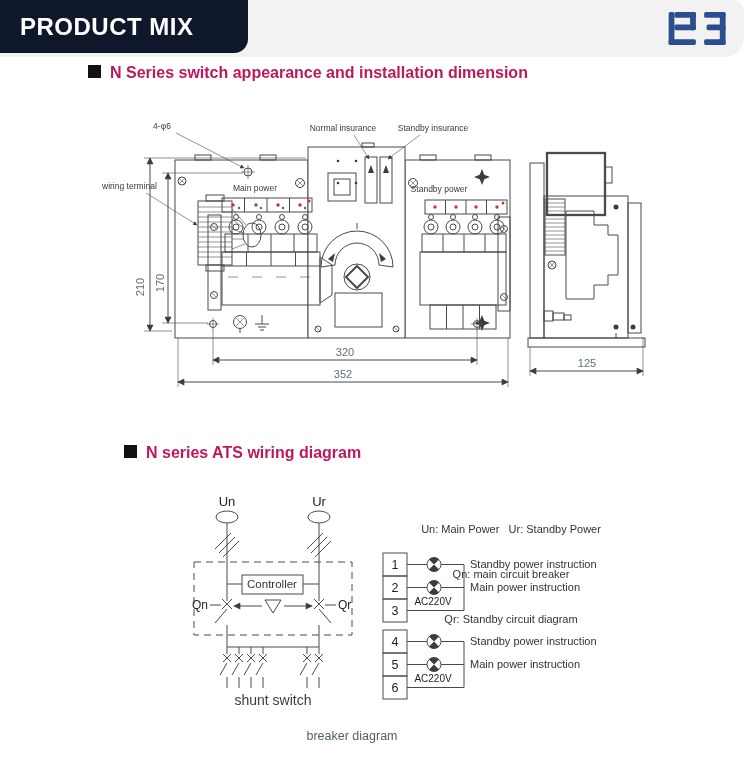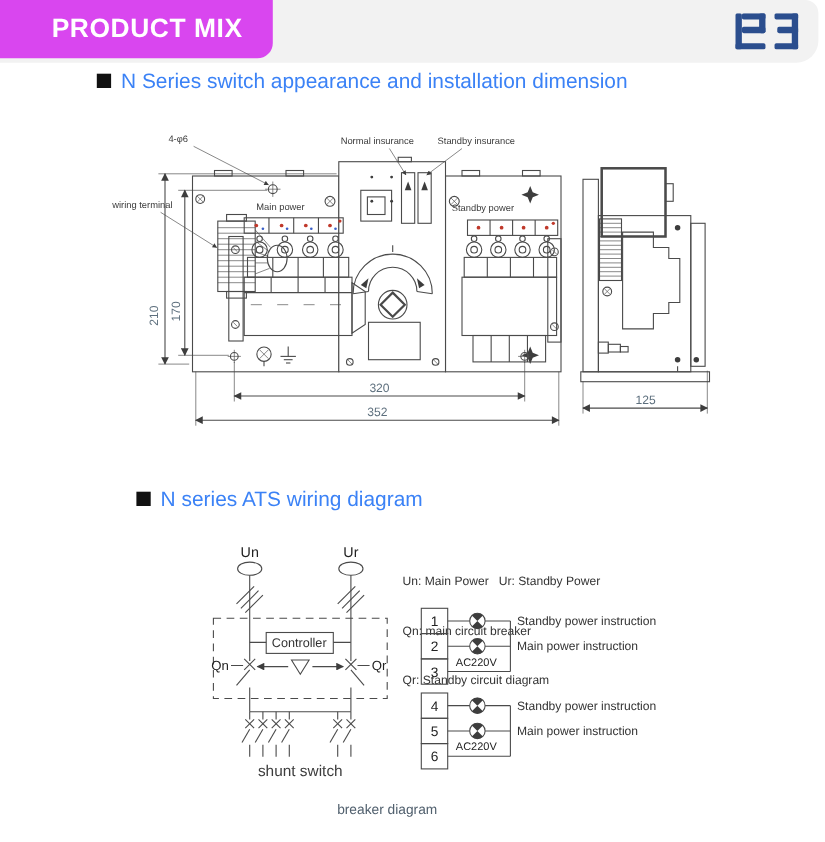--- a/index.html
+++ b/index.html
@@ -1,32 +1,32 @@
 <!DOCTYPE html>
 <html><head>
 <meta charset="utf-8">
 <style>
   html,body{margin:0;padding:0;background:#fff;}
   .page{position:relative;width:750px;height:765px;background:#fff;overflow:hidden;
         font-family:"Liberation Sans",sans-serif;}
   
   .topbar{position:absolute;left:0;top:0;width:744px;height:57px;background:#f2f2f2;
           border-radius:0 12px 20px 0;}
-  .banner{position:absolute;left:0;top:0;width:248px;height:53px;background:#d946ef;
+  .banner{position:absolute;left:0;top:0;width:248px;height:53px;background:#0f172a;
           border-radius:0 0 14px 0;color:#fff;font-size:24px;font-weight:bold;
-          letter-spacing:0.5px;line-height:53px;padding-left:47px;box-sizing:border-box;}
+          letter-spacing:0.5px;line-height:53px;padding-left:20px;box-sizing:border-box;}
   .logo{position:absolute;left:666px;top:12px;width:68px;height:33px;}
   
-  .sec-h{position:absolute;left:88px;font-size:19px;font-weight:normal;color:#3b82f6;
+  .sec-h{position:absolute;left:88px;font-size:16px;font-weight:bold;color:#be185d;
          white-space:nowrap;}
   .sec-h .sq{display:inline-block;width:13px;height:13px;background:#111;margin-right:9px;}
   
   .fig{position:absolute;}
   .legend{position:absolute;left:366px;top:492px;width:290px;font-size:11px;color:#333;
-          line-height:15px;white-space:pre;}
+          line-height:15px;white-space:pre;text-align:center;}
   .caption{position:absolute;left:252px;top:729px;width:200px;text-align:center;
            font-size:12.5px;color:#51606e;}
   
   text{font-family:"Liberation Sans",sans-serif;}
   .lbl{font-size:8.5px;fill:#3a3a3a;}
   .dim{font-size:11px;fill:#5d6f7d;}
   .t10{font-size:10px;fill:#222;}
   .t11{font-size:11px;fill:#333;}
   .t12{font-size:12px;fill:#222;}
   .t13{font-size:13px;fill:#222;}

